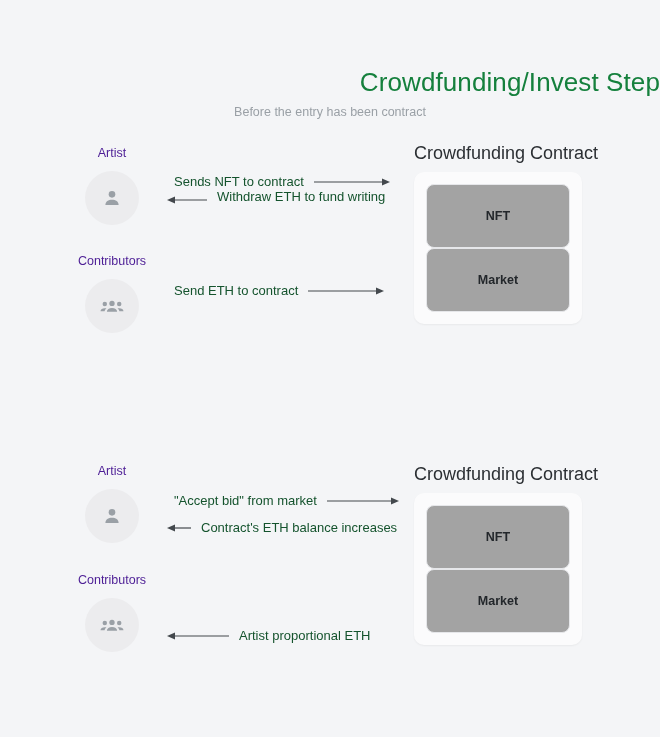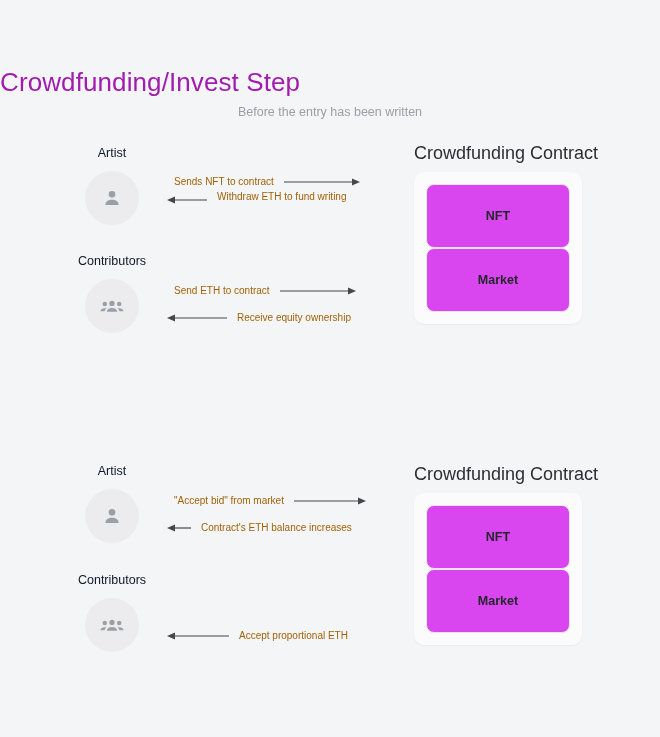--- a/index.html
+++ b/index.html
@@ -20,45 +20,45 @@
     height: 737px;
   }
 
   
   .section {
     position: absolute;
     left: 0;
     width: 660px;
   }
   .section-title {
-    text-align: left;
+    text-align: right;
     font-size: 26px;
     font-weight: 400;
     letter-spacing: 0.1px;
-    color: #a21caf;
+    color: #15803d;
     margin: 0;
     line-height: 32px;
   }
   .section-sub {
     text-align: center;
     font-size: 12.5px;
     color: #9aa0a6;
     margin-top: 6px;
     line-height: 16px;
   }
 
   
   .actor {
     position: absolute;
     width: 120px;
     text-align: center;
   }
   .actor-label {
     font-size: 12.5px;
-    color: #0f172a;
+    color: #4c1d95;
     margin-bottom: 10px;
     line-height: 16px;
   }
   .avatar {
     width: 54px;
     height: 54px;
     border-radius: 50%;
     background: #ececee;
     margin: 0 auto;
     display: flex;
@@ -68,22 +68,22 @@
   .avatar svg { display: block; }
 
   
   .flow {
     position: absolute;
     display: flex;
     align-items: center;
     height: 16px;
   }
   .flow-text {
-    font-size: 10px;
-    color: #a16207;
+    font-size: 13px;
+    color: #14532d;
     white-space: nowrap;
     line-height: 16px;
   }
   .arrow {
     display: flex;
     align-items: center;
     height: 10px;
   }
   .arrow svg { display: block; }
 
@@ -101,40 +101,40 @@
   .contract-box {
     width: 168px;
     background: #fbfbfc;
     border-radius: 10px;
     padding: 12px;
     box-sizing: border-box;
     box-shadow: 0 1px 2px rgba(0,0,0,0.05);
   }
   .inner-card {
     height: 62px;
-    background: #d946ef;
+    background: #a3a3a3;
     border: 1px solid #e6e7ea;
     border-radius: 8px;
     display: flex;
     align-items: center;
     justify-content: center;
     font-size: 12.5px;
     color: #23272b;
     font-weight: 600;
   }
   .inner-card + .inner-card { margin-top: 0; }
 </style>
 </head>
 <body>
 
 <div class="page">
 
   <div class="section" style="top:66px;">
     <h1 class="section-title">Crowdfunding/Invest Step</h1>
-    <div class="section-sub">Before the entry has been written</div>
+    <div class="section-sub">Before the entry has been contract</div>
   </div>
 
   <div class="actor" style="left:52px; top:145px;">
     <div class="actor-label">Artist</div>
     <div class="avatar">
       <svg width="22" height="22" viewBox="0 0 24 24" aria-hidden="true">
         <circle cx="12" cy="8" r="3.6" fill="#9aa0a6"></circle>
         <path d="M4.8 19.5c0-3.6 3.2-5.6 7.2-5.6s7.2 2 7.2 5.6z" fill="#9aa0a6"></path>
       </svg>
     </div>
@@ -175,29 +175,20 @@
 
   <div class="flow" style="left:174px; top:283px;text-align:center;">
     <span class="flow-text">Send ETH to contract</span>
     <span class="arrow" style="margin-left:10px;">
       <svg width="76" height="10" viewBox="0 0 76 10">
         <line x1="0" y1="5" x2="70" y2="5" stroke="#43484d" stroke-width="1.2"></line>
         <path d="M76 5 L68 1.4 L68 8.6 Z" fill="#43484d"></path>
       </svg>
     </span>
   </div>
-  <div class="flow" style="left:167px; top:310px;">
-    <span class="arrow" style="margin-right:10px;">
-      <svg width="60" height="10" viewBox="0 0 60 10">
-        <line x1="6" y1="5" x2="60" y2="5" stroke="#43484d" stroke-width="1.2"></line>
-        <path d="M0 5 L8 1.4 L8 8.6 Z" fill="#43484d"></path>
-      </svg>
-    </span>
-    <span class="flow-text">Receive equity ownership</span>
-  </div>
 
   <div class="contract" style="left:414px; top:145px;">
     <div class="contract-label">Crowdfunding Contract</div>
     <div class="contract-box">
       <div class="inner-card">NFT</div>
       <div class="inner-card">Market</div>
     </div>
   </div>
 
 
@@ -244,21 +235,21 @@
     </div>
   </div>
 
   <div class="flow" style="left:167px; top:628px;">
     <span class="arrow" style="margin-right:10px;">
       <svg width="62" height="10" viewBox="0 0 62 10">
         <line x1="6" y1="5" x2="62" y2="5" stroke="#43484d" stroke-width="1.2"></line>
         <path d="M0 5 L8 1.4 L8 8.6 Z" fill="#43484d"></path>
       </svg>
     </span>
-    <span class="flow-text">Accept proportional ETH</span>
+    <span class="flow-text">Artist proportional ETH</span>
   </div>
 
   <div class="contract" style="left:414px; top:466px;">
     <div class="contract-label">Crowdfunding Contract</div>
     <div class="contract-box">
       <div class="inner-card">NFT</div>
       <div class="inner-card">Market</div>
     </div>
   </div>
 

